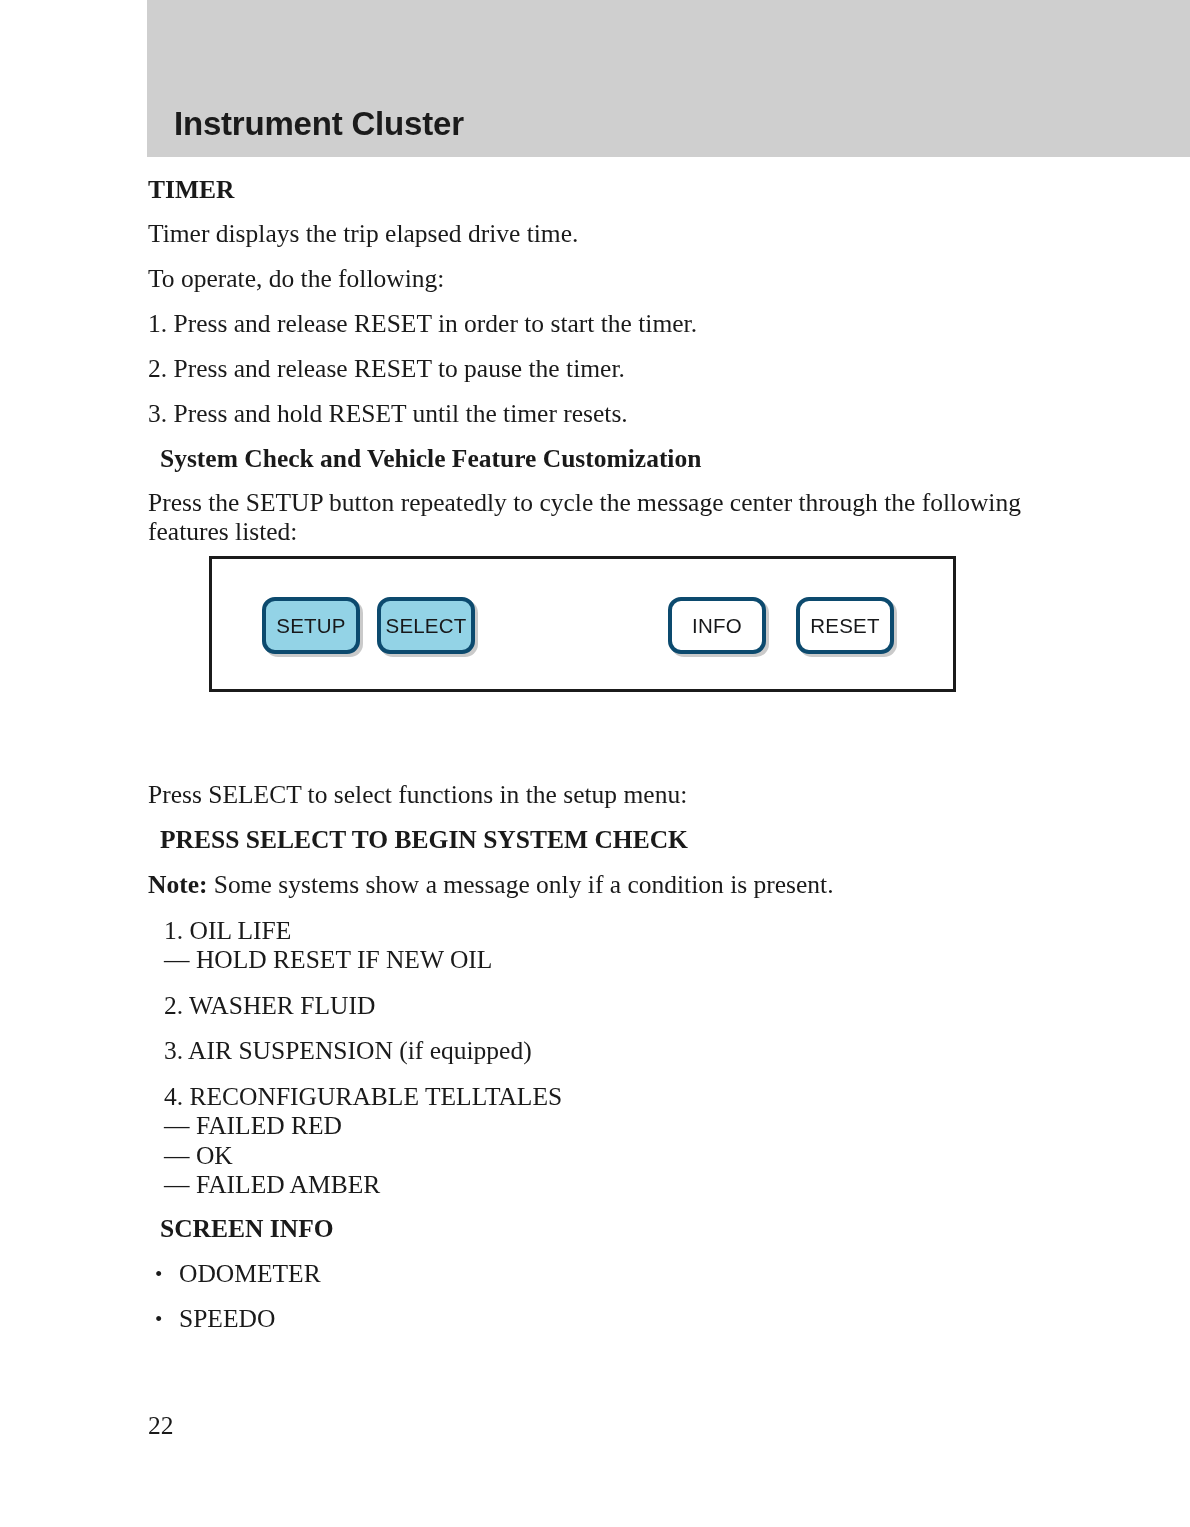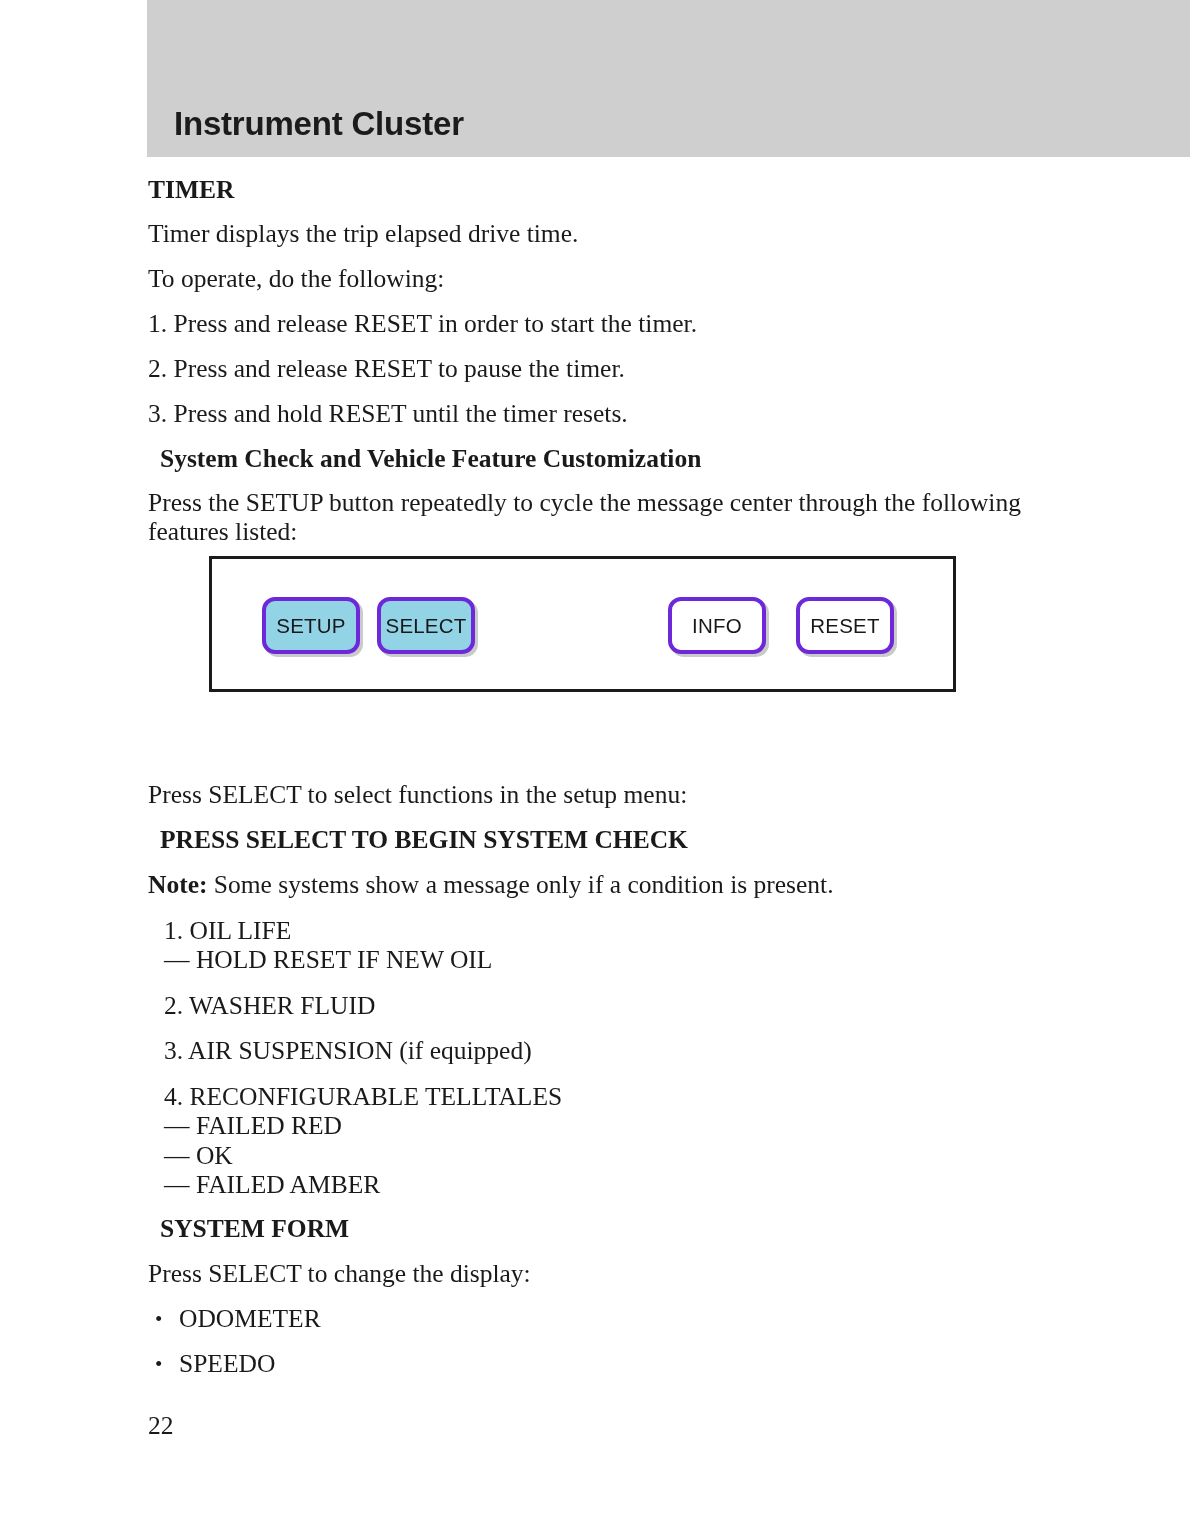--- a/index.html
+++ b/index.html
@@ -109,21 +109,21 @@
     position: absolute;
     inset: 0;
     border: 3px solid #1b1b1b;
     background: #ffffff;
     box-sizing: border-box;
   }
   .btn {
     position: absolute;
     width: 98px;
     height: 57px;
-    border: 4px solid #6d28d9;
+    border: 4px solid #0c4a6e;
     border-radius: 13px;
     box-sizing: border-box;
     display: flex;
     align-items: center;
     justify-content: center;
     font-family: "Liberation Sans", sans-serif;
     font-size: 20.5px;
     color: #17181a;
     letter-spacing: 0.2px;
     background: #ffffff;
@@ -193,23 +193,22 @@
     <span>3. AIR SUSPENSION (if equipped)</span>
   </div>
 
   <div class="numitem">
     <span>4. RECONFIGURABLE TELLTALES</span>
     <span class="sub">— FAILED RED</span>
     <span class="sub">— OK</span>
     <span class="sub">— FAILED AMBER</span>
   </div>
 
-  <h3 class="subhead">SYSTEM FORM</h3>
-
-  <p class="para">Press SELECT to change the display:</p>
+  <h3 class="subhead">SCREEN INFO</h3>
+
 
   <div class="bullet-row">
     <span class="bullet-dot">•</span>
     <span class="bullet-text">ODOMETER</span>
   </div>
 
   <div class="bullet-row">
     <span class="bullet-dot">•</span>
     <span class="bullet-text">SPEEDO</span>
   </div>

